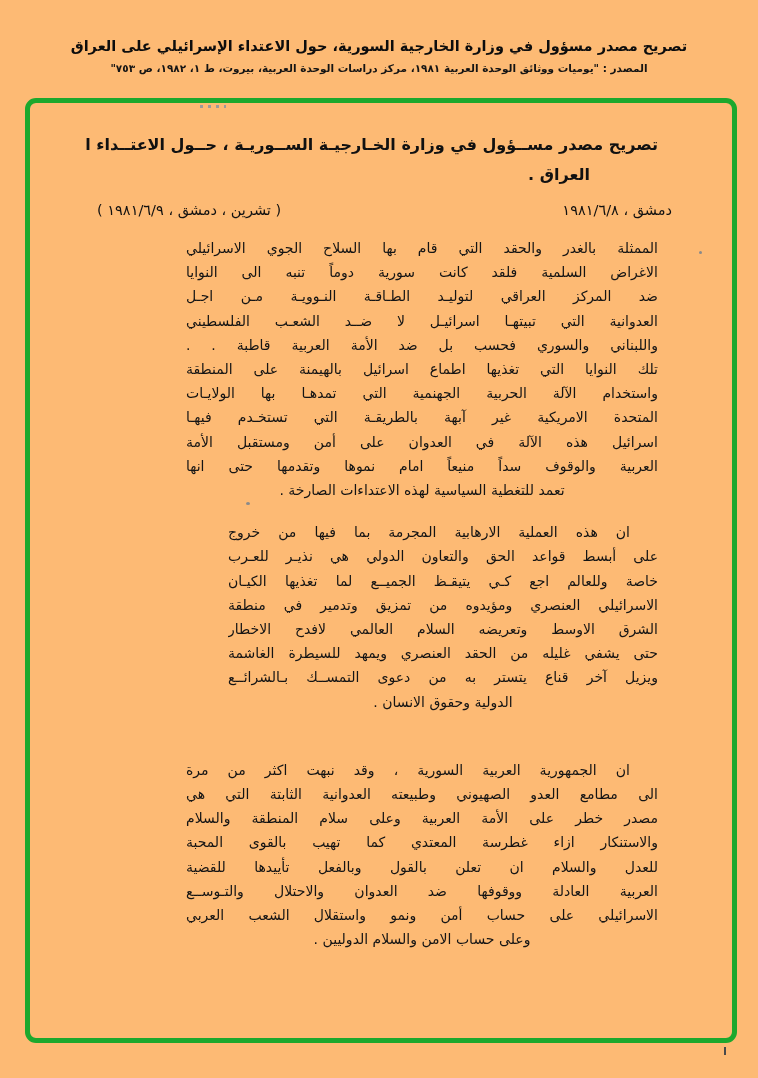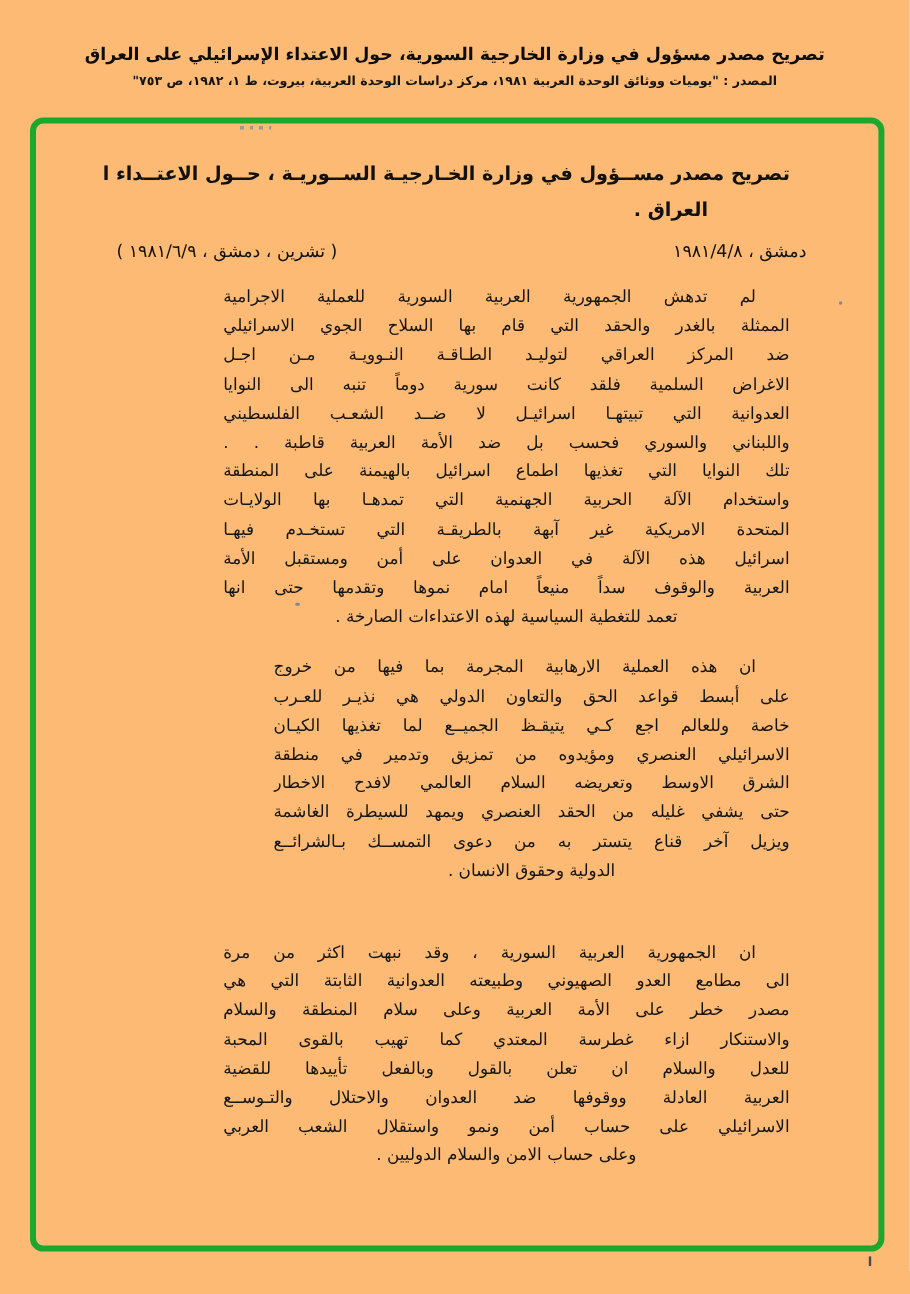--- a/index.html
+++ b/index.html
@@ -90,30 +90,29 @@
   </div>
 
   <div class="frame" style="border-color: rgb(28, 168, 45);"></div>
 
   <div class="doc-title">
       <div class="title-line">تصريح مصدر مســؤول في وزارة الخـارجيـة الســوريـة ، حــول الاعتــداء الاسرائيلي على</div>
       <div class="title-line last">العراق .</div>
     </div>
 
   <div class="dateline">
-    <span>دمشق ، ١٩٨١/4/٨</span>
+    <span>دمشق ، ١٩٨١/٦/٨</span>
     <span>( تشرين ، دمشق ، ١٩٨١/٦/٩ )</span>
   </div>
 
   <div class="body-text">
       <div class="para">
-        <div class="line first">لم تدهش الجمهورية العربية السورية للعملية الاجرامية</div>
         <div class="line">الممثلة بالغدر والحقد التي قام بها السلاح الجوي الاسرائيلي</div>
+        <div class="line">الاغراض السلمية فلقد كانت سورية دوماً تنبه الى النوايا</div>
         <div class="line">ضد المركز العراقي لتوليـد الطـاقـة النـوويـة مـن اجـل</div>
-        <div class="line">الاغراض السلمية فلقد كانت سورية دوماً تنبه الى النوايا</div>
         <div class="line">العدوانية التي تبيتهـا اسرائيـل لا ضــد الشعـب الفلسطيني</div>
         <div class="line">واللبناني والسوري فحسب بل ضد الأمة العربية قاطبة . .</div>
         <div class="line">تلك النوايا التي تغذيها اطماع اسرائيل بالهيمنة على المنطقة</div>
         <div class="line">واستخدام الآلة الحربية الجهنمية التي تمدهـا بها الولايـات</div>
         <div class="line">المتحدة الامريكية غير آبهة بالطريقـة التي تستخـدم فيهـا</div>
         <div class="line">اسرائيل هذه الآلة في العدوان على أمن ومستقبل الأمة</div>
         <div class="line">العربية والوقوف سداً منيعاً امام نموها وتقدمها حتى انها</div>
         <div class="line last">تعمد للتغطية السياسية لهذه الاعتداءات الصارخة .</div>
       </div>
       <div class="para">

